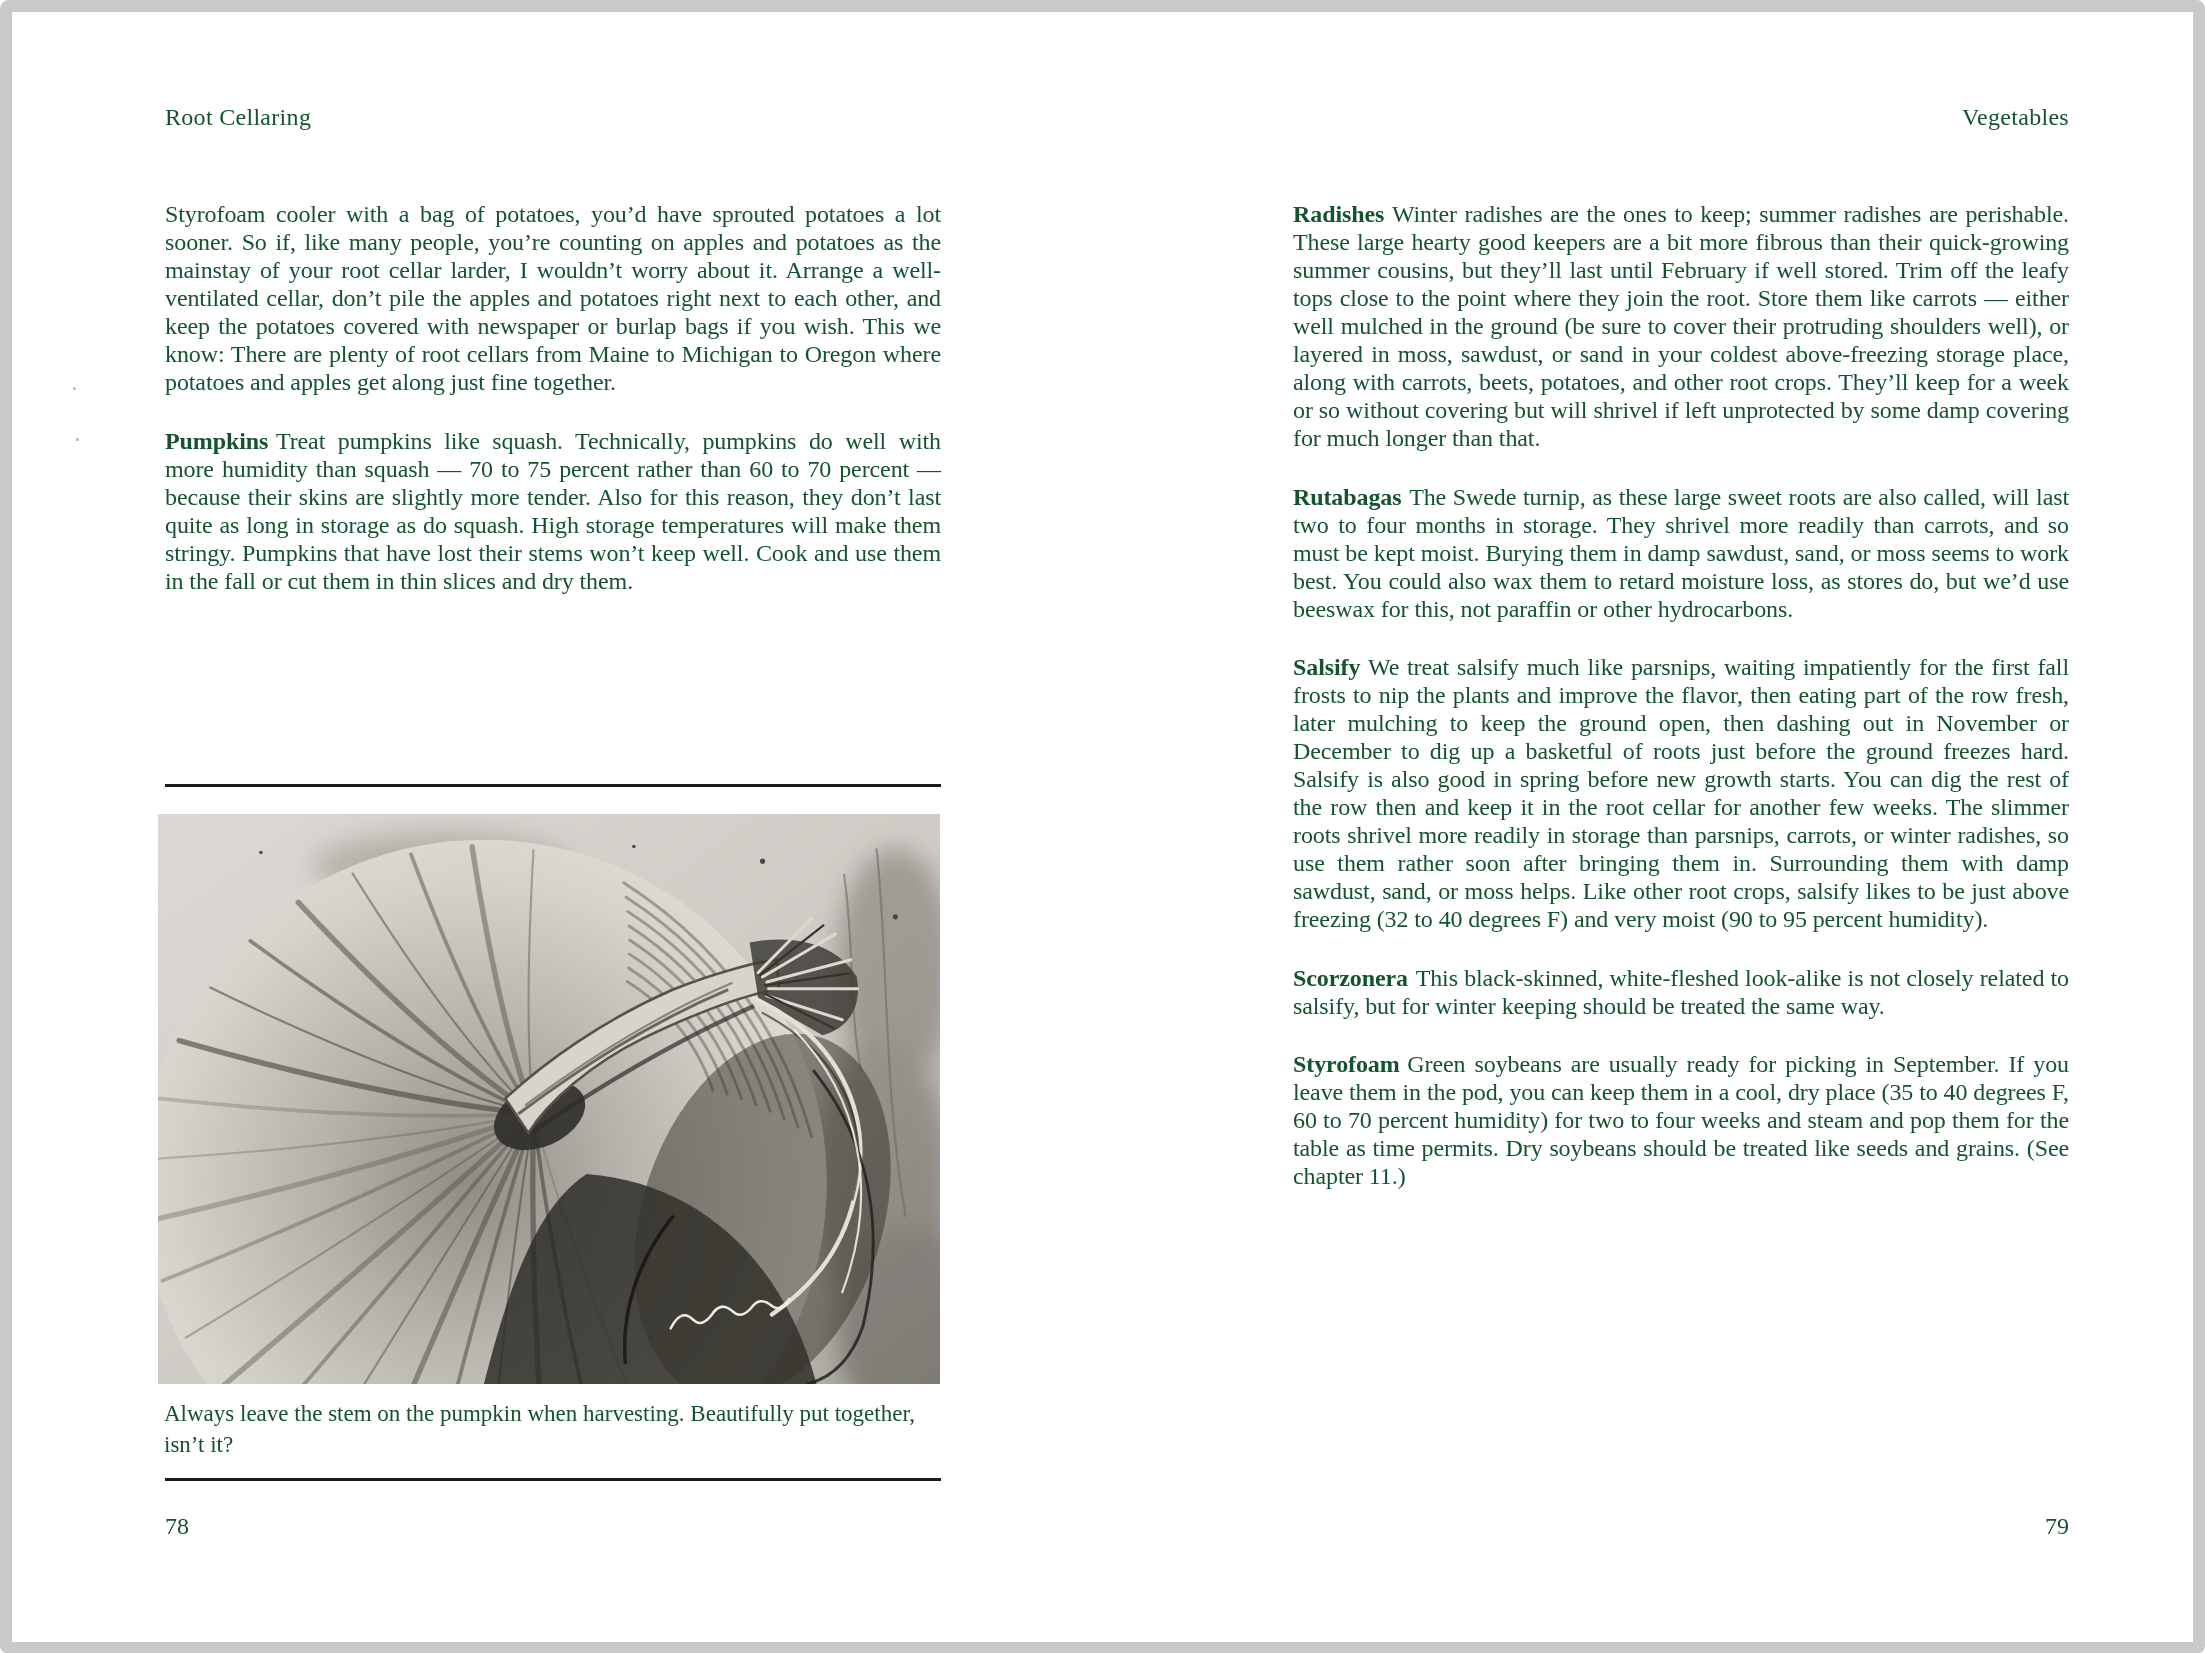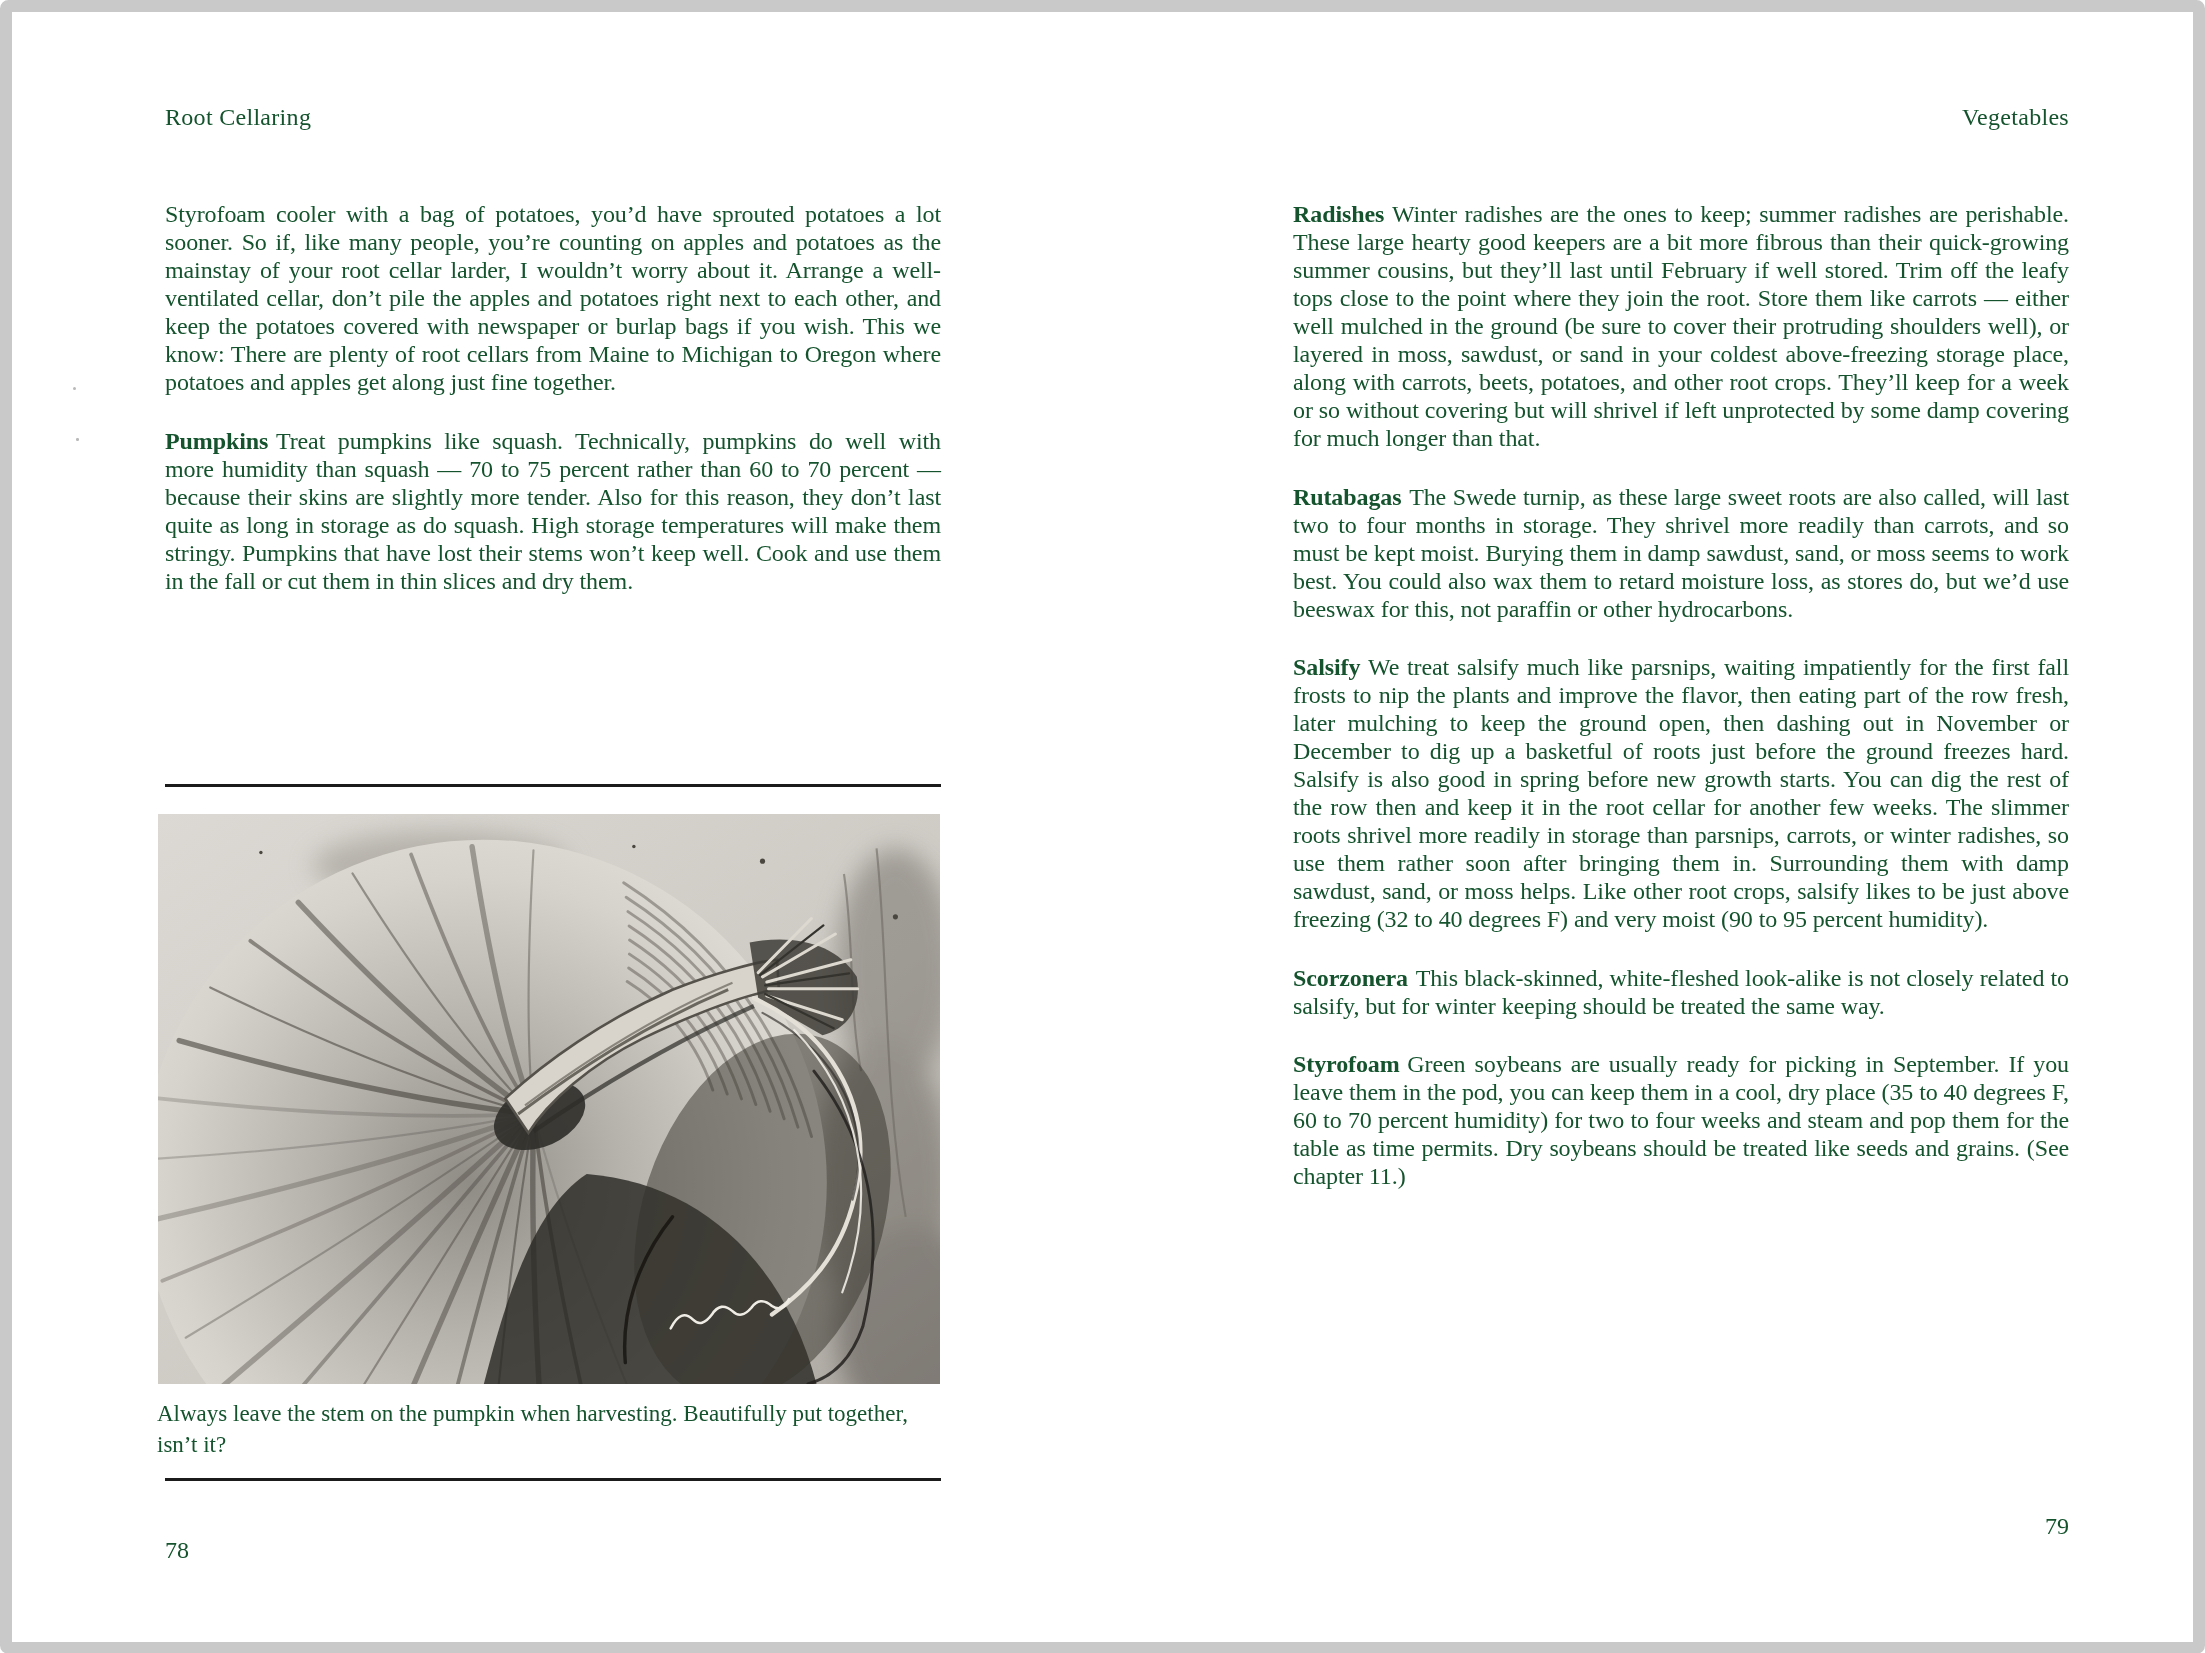--- a/index.html
+++ b/index.html
@@ -59,34 +59,34 @@
     left: 158px;
     top: 814px;
     width: 782px;
     height: 570px;
     overflow: hidden;
     background: #cfccc6;
   }
   .photo svg { display: block; width: 100%; height: 100%; }
   .caption {
     position: absolute;
-    left: 157px;
+    left: 164px;
     top: 1399px;
     width: 776px;
     margin: 0;
     font-size: 23px;
     line-height: 30.5px;
     text-align: left;
   }
   .page-num {
     position: absolute;
     top: 1513px;
     font-size: 24px;
   }
-  .pn-left  { left: 165px; margin-top: 24px; }
+  .pn-left  { left: 165px; }
   .pn-right { left: 1293px; width: 776px; text-align: right; }
   .speck { position: absolute; background: #b9b9b9; border-radius: 50%; }
 </style>
 </head>
 <body>
 
 <div id="stage">
 
   <div class="frame"></div>
 

